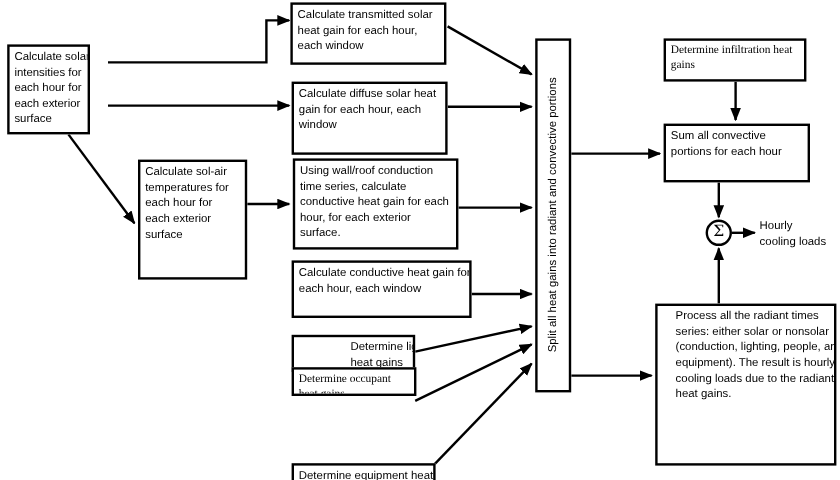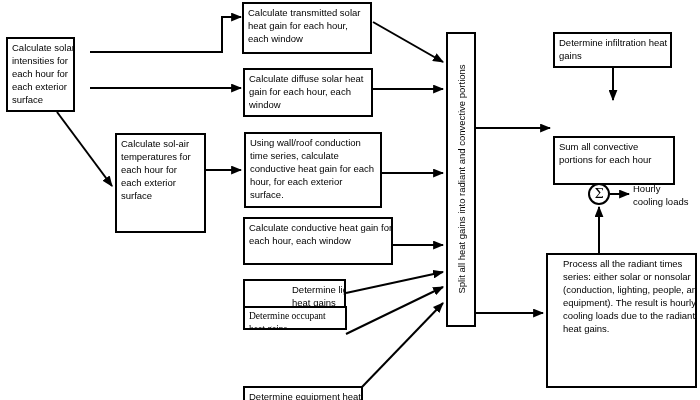--- a/index.html
+++ b/index.html
@@ -71,21 +71,21 @@
   <div class="node" style="left:115px; top:133px; width:91px; height:100px;">Calculate sol-air
 temperatures for
 each hour for
 each exterior
 surface</div>
 
   <div class="node" style="left:230px; top:2px; width:130px; height:52px;margin-left:12px;">Calculate transmitted solar
 heat gain for each hour,
 each window</div>
 
-  <div class="node" style="left:243px; top:68px; width:130px; height:49px;">Calculate diffuse solar heat
+  <div class="node" style="left:243px; top:68px; width:130px; height:61px;">Calculate diffuse solar heat
 gain for each hour, each
 window</div>
 
   <div class="node" style="left:244px; top:132px; width:138px; height:76px;">Using wall/roof conduction
 time series, calculate
 conductive heat gain for each
 hour, for each exterior
 surface.</div>
 
   <div class="node" style="left:243px; top:217px; width:150px; height:48px;">Calculate conductive heat gain for
@@ -97,24 +97,24 @@
   <div class="node" style="left:243px; top:306px; width:104px; height:24px;font-family:Liberation Serif, serif;">Determine occupant
 heat gains</div>
 
   <div class="node" style="left:243px; top:386px; width:120px; height:30px;">Determine equipment heat
 gains</div>
 
   <div class="node splitter" style="left:446px; top:32px; width:30px; height:295px;">
     <div class="vlabel">Split all heat gains into radiant and convective portions</div>
   </div>
 
-  <div class="node" style="left:553px; top:32px; width:119px; height:36px;">Determine infiltration heat
+  <div class="node" style="left:553px; top:32px; width:119px; height:36px;font-family:Liberation Serif, serif;">Determine infiltration heat
 gains</div>
 
-  <div class="node" style="left:553px; top:103px; width:122px; height:49px;margin-top:33px;">Sum all convective
+  <div class="node" style="left:553px; top:103px; width:122px; height:49px;">Sum all convective
 portions for each hour</div>
 
   <div class="node" style="left:546px; top:253px; width:151px; height:135px;padding-left:15px;">Process all the radiant times
 series: either solar or nonsolar
 (conduction, lighting, people, and
 equipment). The result is hourly
 cooling loads due to the radiant
 heat gains.</div>
 
   <div class="sigma">Σ</div>

